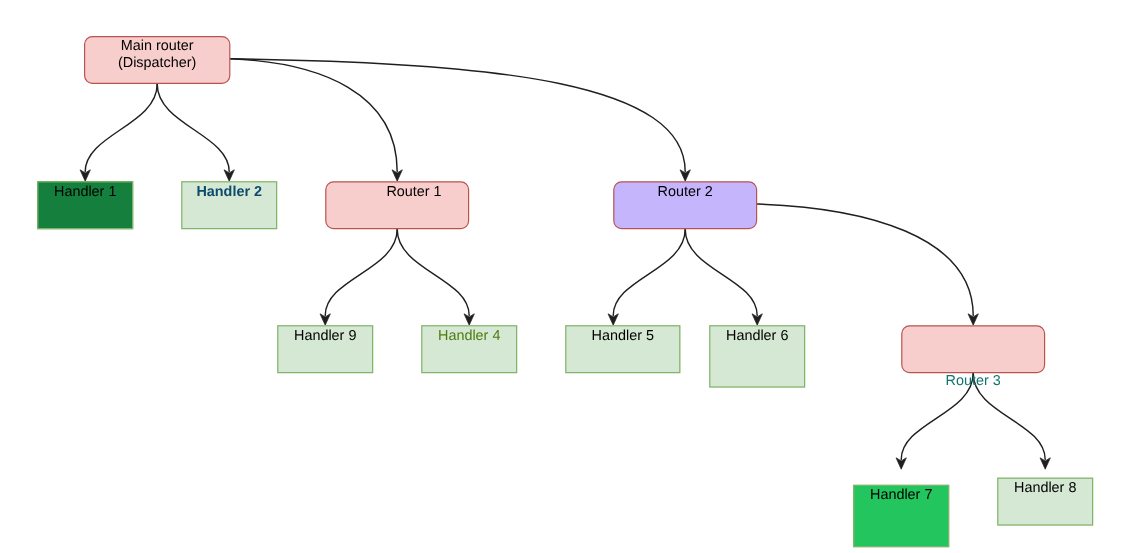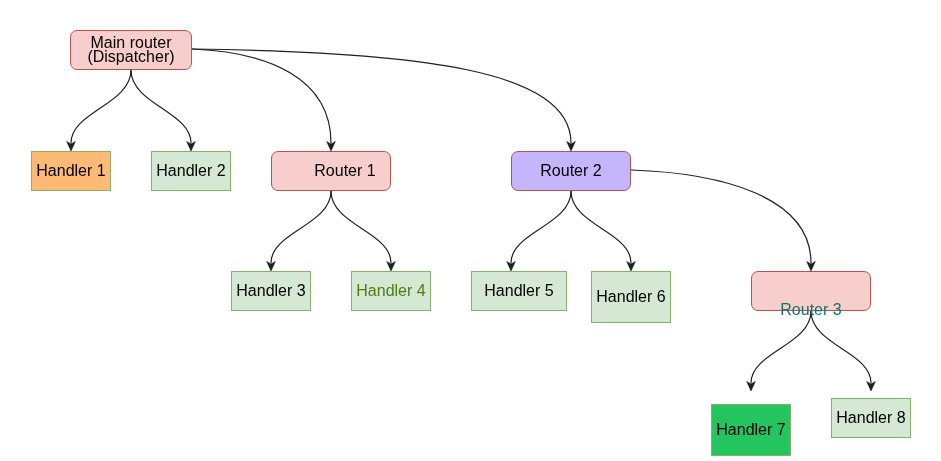--- a/index.html
+++ b/index.html
@@ -24,24 +24,24 @@
     left: 0;
     top: 0;
     width: 941px;
     height: 461px;
     pointer-events: none;
   }
   .node {
     position: absolute;
     box-sizing: border-box;
     display: flex;
-    align-items: center;
+    align-items: flex-start;
     justify-content: center;
     text-align: center;
-    font-size: 16px;
+    font-size: 12px;
     line-height: 14px;
     color: #000000;
     white-space: pre-line;
     border-width: 1px;
     border-style: solid;
   }
   .node-router {
     background: #f8cecc;
     border-color: #b85450;
     border-radius: 7px;
@@ -99,25 +99,25 @@
         <polygon points="631,271 626.7,261.5 631,264.1 635.3,261.5" class="arrow-head" fill="#1f1f1f" stroke="#1f1f1f"></polygon>
         <polygon points="811,271 806.7,261.5 811,264.1 815.3,261.5" class="arrow-head" fill="#1f1f1f" stroke="#1f1f1f"></polygon>
         <polygon points="751,391 746.7,381.5 751,384.1 755.3,381.5" class="arrow-head" fill="#1f1f1f" stroke="#1f1f1f"></polygon>
         <polygon points="871,391 866.7,381.5 871,384.1 875.3,381.5" class="arrow-head" fill="#1f1f1f" stroke="#1f1f1f"></polygon>
       </g>
   </svg>
 
   <div id="node-layer">
       <div class="node node-router" style="left: 70px; top: 30px; width: 122px; height: 40px; background: rgb(248, 206, 204); border-color: rgb(184, 84, 80);"><span class="node-label" style="color: rgb(0, 0, 0);">Main router
 (Dispatcher)</span></div>
-      <div class="node node-handler" style="left: 31px; top: 151px; width: 80px; height: 40px; background: #fdba74; border-color: rgb(130, 179, 102);"><span class="node-label" style="color: rgb(0, 0, 0);">Handler 1</span></div>
-      <div class="node node-handler" style="left: 151px; top: 151px; width: 80px; height: 40px; background: rgb(213, 232, 212); border-color: rgb(130, 179, 102);"><span class="node-label" style="color: #000000;">Handler 2</span></div>
+      <div class="node node-handler" style="left: 31px; top: 151px; width: 80px; height: 40px; background: #15803d; border-color: rgb(130, 179, 102);"><span class="node-label" style="color: rgb(0, 0, 0);">Handler 1</span></div>
+      <div class="node node-handler" style="left: 151px; top: 151px; width: 80px; height: 40px; background: rgb(213, 232, 212); border-color: rgb(130, 179, 102);"><span class="node-label" style="color: #0c4a6e; font-weight: bold;">Handler 2</span></div>
       <div class="node node-router" style="left: 271px; top: 151px; width: 120px; height: 40px; background: rgb(248, 206, 204); border-color: rgb(184, 84, 80); padding-left: 28px;"><span class="node-label" style="color: rgb(0, 0, 0);">Router 1</span></div>
       <div class="node node-router" style="left: 511px; top: 151px; width: 120px; height: 40px; background: #c4b5fd; border-color: rgb(184, 84, 80);"><span class="node-label" style="color: rgb(0, 0, 0);">Router 2</span></div>
-      <div class="node node-handler" style="left: 231px; top: 271px; width: 80px; height: 40px; background: rgb(213, 232, 212); border-color: rgb(130, 179, 102);"><span class="node-label" style="color: rgb(0, 0, 0);">Handler 3</span></div>
+      <div class="node node-handler" style="left: 231px; top: 271px; width: 80px; height: 40px; background: rgb(213, 232, 212); border-color: rgb(130, 179, 102);"><span class="node-label" style="color: rgb(0, 0, 0);">Handler 9</span></div>
       <div class="node node-handler" style="left: 351px; top: 271px; width: 80px; height: 40px; background: rgb(213, 232, 212); border-color: rgb(130, 179, 102);"><span class="node-label" style="color: #4d7c0f;">Handler 4</span></div>
       <div class="node node-handler" style="left: 471px; top: 271px; width: 96px; height: 40px; background: rgb(213, 232, 212); border-color: rgb(130, 179, 102);"><span class="node-label" style="color: rgb(0, 0, 0);">Handler 5</span></div>
       <div class="node node-handler" style="left: 591px; top: 271px; width: 80px; height: 52px; background: rgb(213, 232, 212); border-color: rgb(130, 179, 102);"><span class="node-label" style="color: rgb(0, 0, 0);">Handler 6</span></div>
       <div class="node node-router" style="left: 751px; top: 271px; width: 120px; height: 40px; background: rgb(248, 206, 204); border-color: rgb(184, 84, 80);"><span class="node-label" style="color: #0f766e; margin-top: 38px;">Router 3</span></div>
       <div class="node node-handler" style="left: 711px; top: 404px; width: 80px; height: 52px; background: #22c55e; border-color: rgb(130, 179, 102);"><span class="node-label" style="color: rgb(0, 0, 0);">Handler 7</span></div>
       <div class="node node-handler" style="left: 831px; top: 398px; width: 80px; height: 40px; background: rgb(213, 232, 212); border-color: rgb(130, 179, 102);"><span class="node-label" style="color: rgb(0, 0, 0);">Handler 8</span></div>
     </div>
 
 </div>
 

